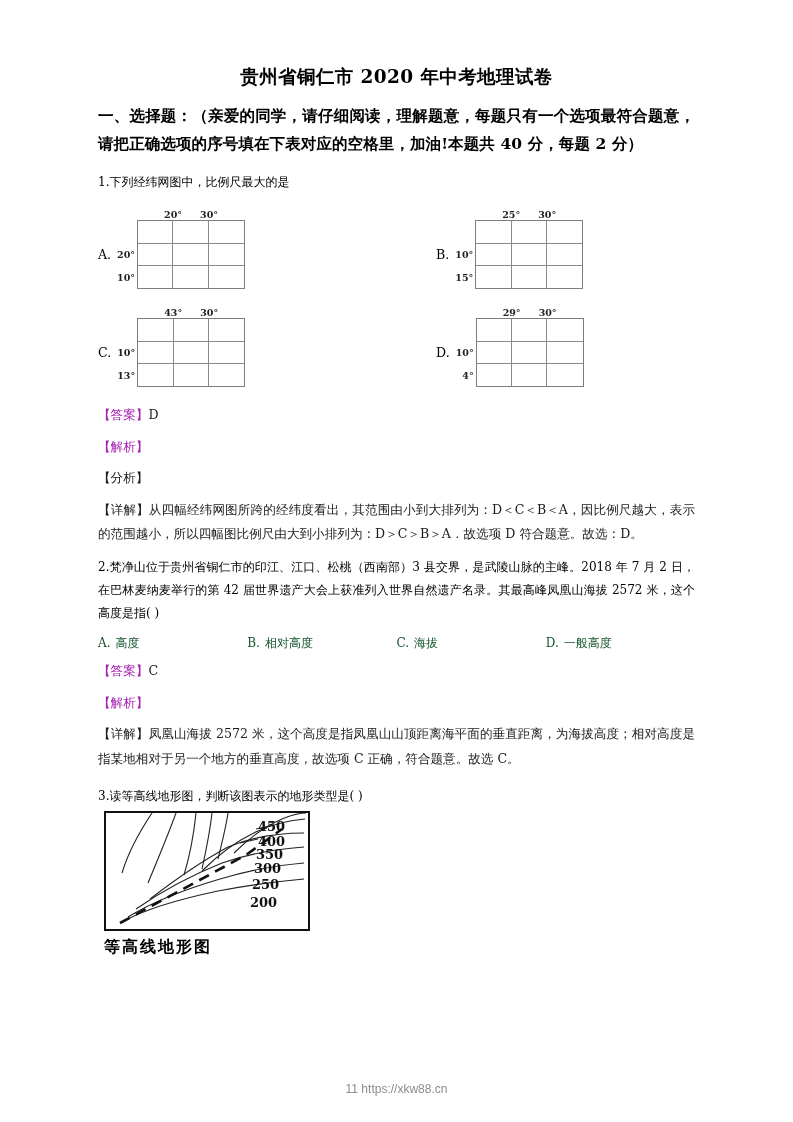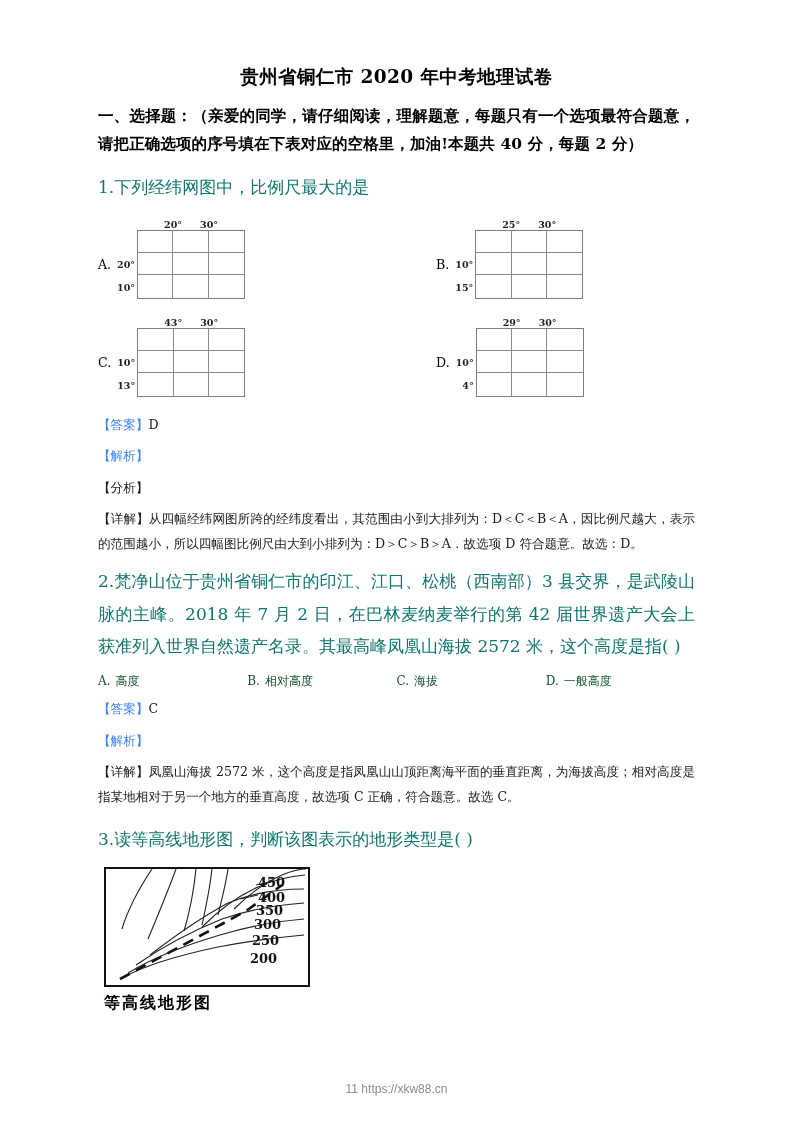--- a/index.html
+++ b/index.html
@@ -31,36 +31,36 @@
   }
   .section-head {
     font-size: 15.5px;
     font-weight: bold;
     line-height: 1.82;
     margin-top: 13px;
     text-align: justify;
     letter-spacing: 0.1px;
   }
   .q-stem {
-    font-size: 17px;
+    font-size: 12px;
     line-height: 1.9;
     margin-top: 13px;
     text-align: justify;
-    color: #0f766e;
+    color: #000000;
   }
   .q-stem.tight { margin-top: 9px; }
   .para {
     font-size: 12.6px;
     line-height: 1.95;
     margin-top: 7px;
     text-align: justify;
     color: #1a1a1a;
   }
   .ans-tag {
-    color: #3b82f6;
+    color: #a21caf;
   }
   .options-row {
     display: flex;
     font-size: 12px;
     margin-top: 11px;
     color: #14532d;
     justify-content: flex-end;
   }
   .options-row .opt {
     width: 25%;
@@ -126,21 +126,21 @@
   .grid i {
     border-right: 1px solid #8a8a8a;
     border-bottom: 1px solid #8a8a8a;
     display: block;
   }
   .grid i.nr { border-right: none; }
   .grid i.nb { border-bottom: none; }
 
   
   .fig3-wrap {
-    margin-top: 12px;
+    margin-top: 4px;
     width: 215px;
     margin-left: 6px;
   }
   .contour-box {
     border: 2px solid #111;
     width: 206px;
     height: 120px;
     box-sizing: border-box;
     position: relative;
     overflow: hidden;

